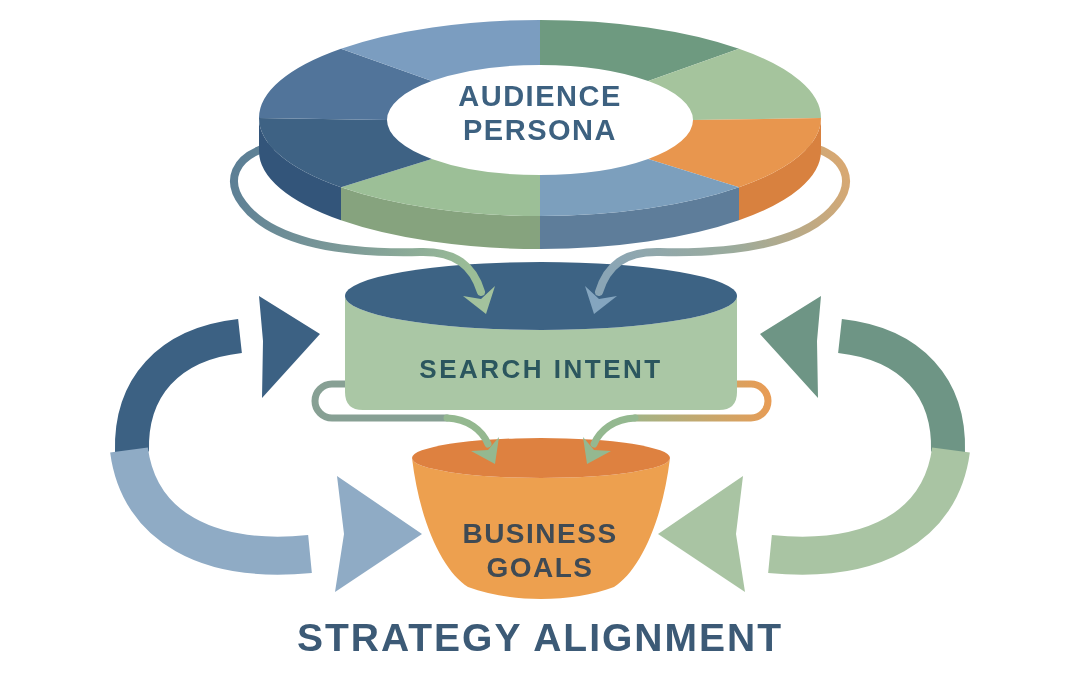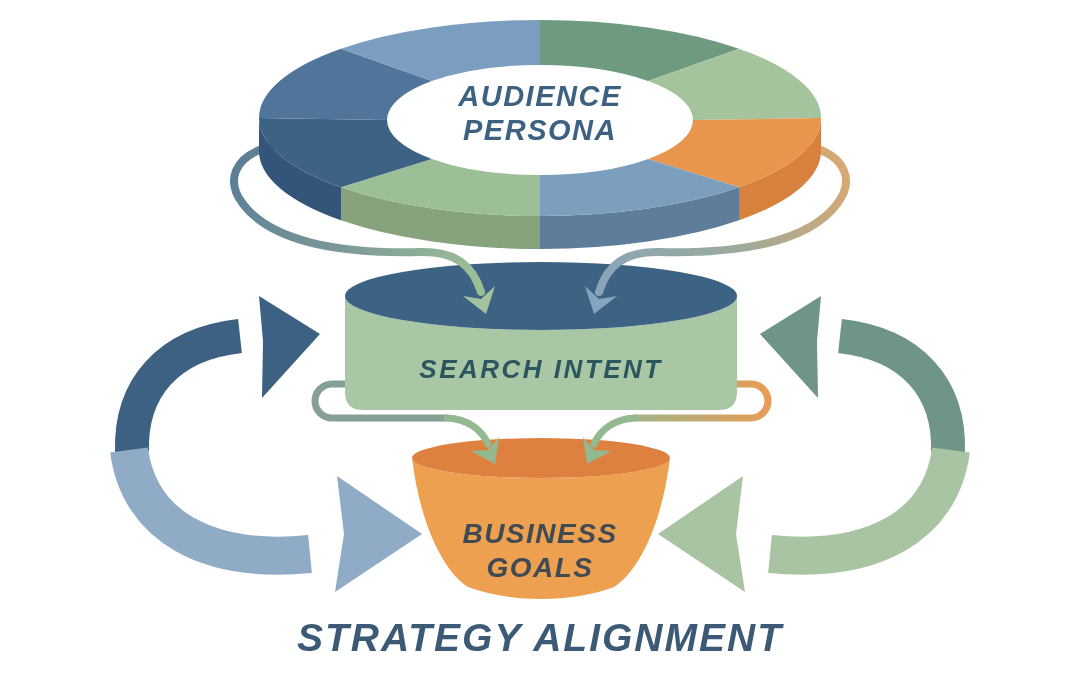--- a/index.html
+++ b/index.html
@@ -1,17 +1,17 @@
 <!DOCTYPE html>
 <html><head>
 <meta charset="utf-8">
 <style>
   html,body{margin:0;padding:0;background:#ffffff;}
   body{font-family:"Liberation Sans", sans-serif;}
-  .stage{width:1080px;height:675px;position:relative;background:#ffffff;overflow:hidden;font-style:italic;}
+  .stage{width:1080px;height:675px;position:relative;background:#ffffff;overflow:hidden;}
   svg{display:block;}
   text{font-family:"Liberation Sans", sans-serif;font-weight:bold;}
 </style>
 </head>
 <body>
 
 <div class="stage">
 <svg viewBox="0 0 1080 675" width="1080" height="675">
   <defs>
     <linearGradient id="gL" gradientUnits="userSpaceOnUse" x1="235" y1="160" x2="470" y2="270">

